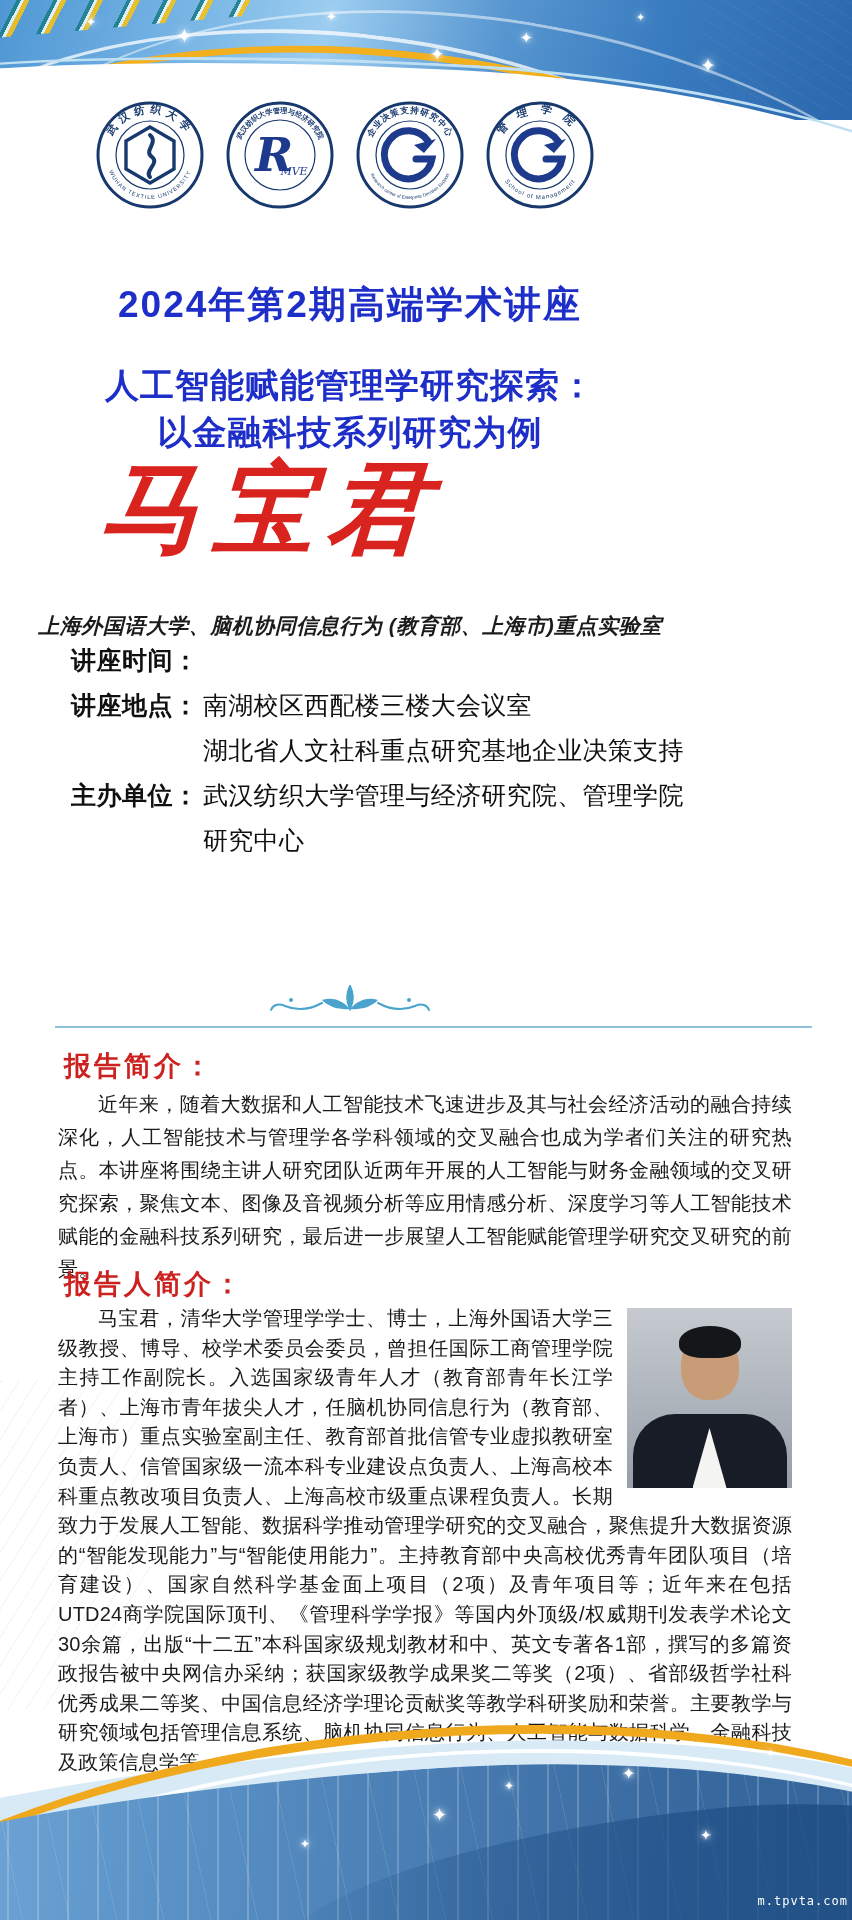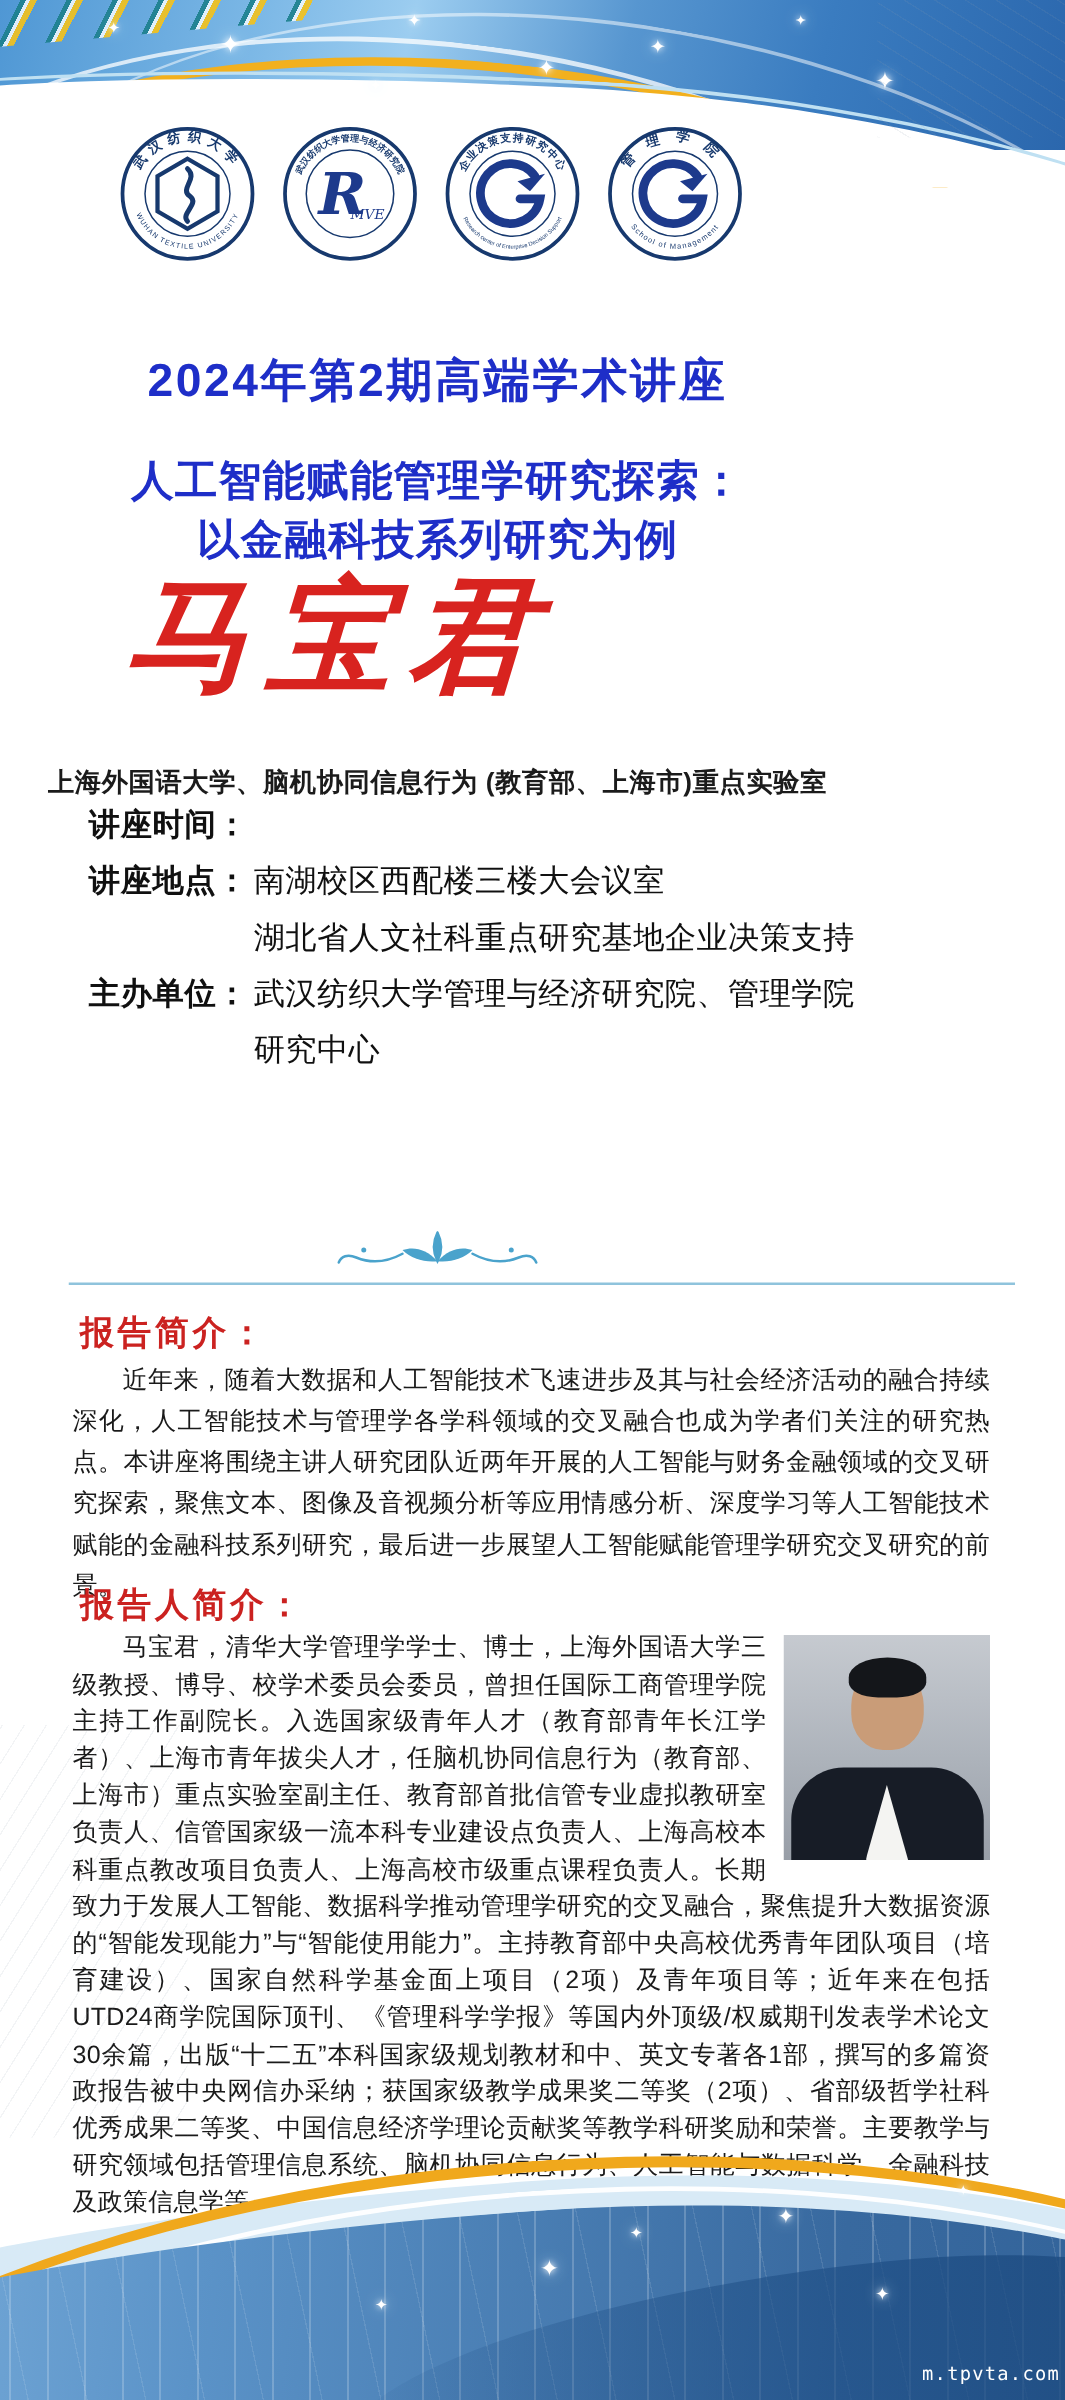--- a/index.html
+++ b/index.html
@@ -42,21 +42,21 @@
   .center-col{position:absolute;left:0;width:700px;text-align:center;margin-top:32px;}
   .series-title{top:248px;font-size:37px;font-weight:900;color:#1e2ec8;letter-spacing:2px;}
   .topic{top:330px;font-size:34px;font-weight:900;color:#1e2ec8;line-height:47px;letter-spacing:1px;}
   
   .speaker-row{position:absolute;top:448px;left:100px;width:560px;display:flex;align-items:flex-start;}
   .speaker-name{
     font-family:"DejaVu Serif",serif;font-weight:bold;font-style:italic;
     font-size:100px;line-height:120px;color:#d8231f;letter-spacing:14px;white-space:nowrap;
     transform:skewX(-3deg);}
   .speaker-titles{margin:34px 0 0 18px;font-size:27px;font-weight:600;color:#1b1b1b;line-height:39px;white-space:nowrap;}
-  .affiliation{top:580px;font-size:21px;font-weight:600;color:#1b1b1b;letter-spacing:.5px;}
+  .affiliation{top:580px;font-size:21px;font-weight:600;color:#1b1b1b;letter-spacing:.5px;font-style:italic;}
   
   .info{position:absolute;top:638px;left:71px;width:720px;font-size:25px;line-height:45px;color:#101010;}
   .info-row{display:flex;}
   .info-label{font-weight:800;width:132px;flex:none;letter-spacing:.5px;}
   .info-value{font-weight:500;letter-spacing:.3px;}
   
   .divider-flourish{position:absolute;top:982px;left:0;width:700px;text-align:center;}
   .divider-line{position:absolute;top:1026px;left:55px;right:40px;height:0;border-top:2px solid #8fc3dc;}
   
   .sec-heading{position:absolute;left:64px;font-size:27px;font-weight:800;color:#cb2220;letter-spacing:3px;}
@@ -100,21 +100,21 @@
   .bb-blue2{position:absolute;top:120px;left:280px;width:900px;height:420px;
     border-radius:50% 50% 0 0 / 110px 220px 0 0;transform:rotate(-6deg);
     background:linear-gradient(95deg,rgba(31,79,134,0) 0%,rgba(31,79,134,.7) 45%,#1a4679 100%);}
   .band-bottom .s1{top:118px;left:432px;font-size:18px;}
   .band-bottom .s2{top:92px;left:504px;font-size:12px;}
   .band-bottom .s3{top:78px;left:622px;font-size:16px;}
   .band-bottom .s4{top:150px;left:300px;font-size:12px;}
   .band-bottom .s5{top:140px;left:700px;font-size:14px;}
   .band-bottom .s6{top:60px;left:766px;font-size:11px;}
   .watermark{position:absolute;right:4px;bottom:12px;
-    font-family:"DejaVu Sans Mono",monospace;font-size:15px;color:#ffffff;letter-spacing:1px;}
+    font-family:"DejaVu Sans Mono",monospace;font-size:12px;color:#ffffff;letter-spacing:1px;}
 </style>
 </head>
 <body>
 
 <div class="poster">
 
   <div class="band-top">
     <div class="bt-bg"></div>
     <div class="bt-corner"></div>
     <div class="bt-arc a1"></div>

